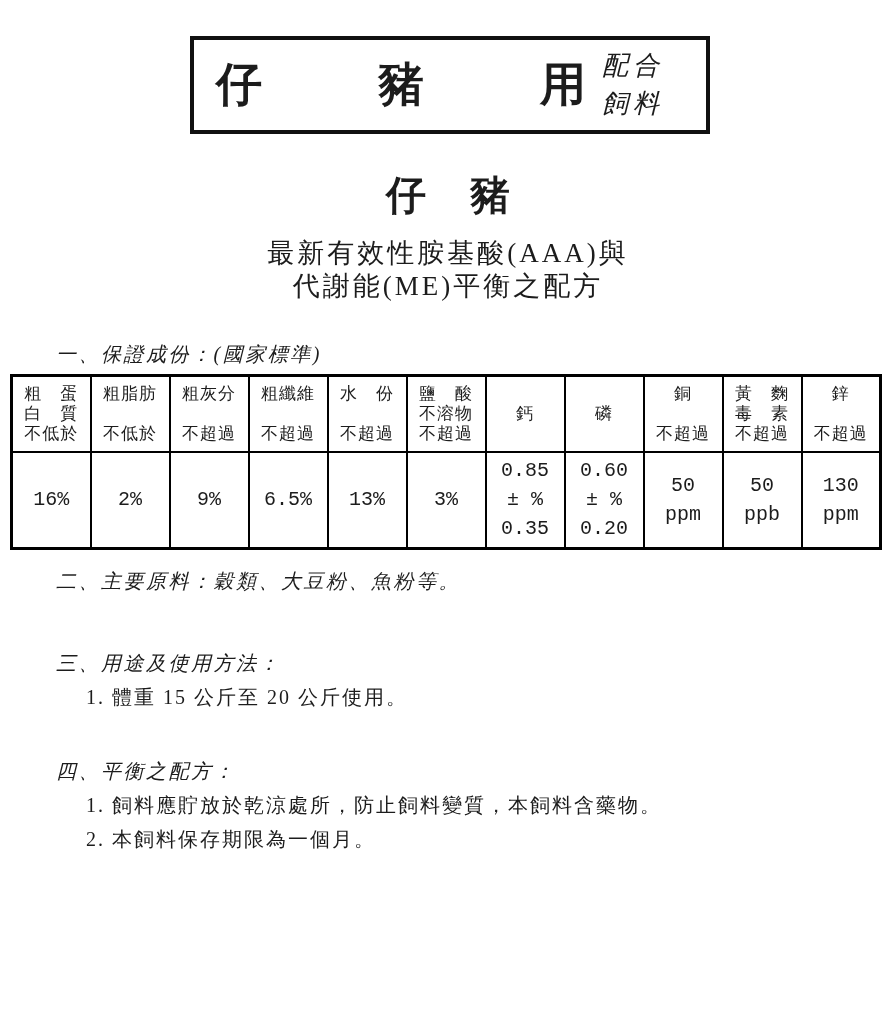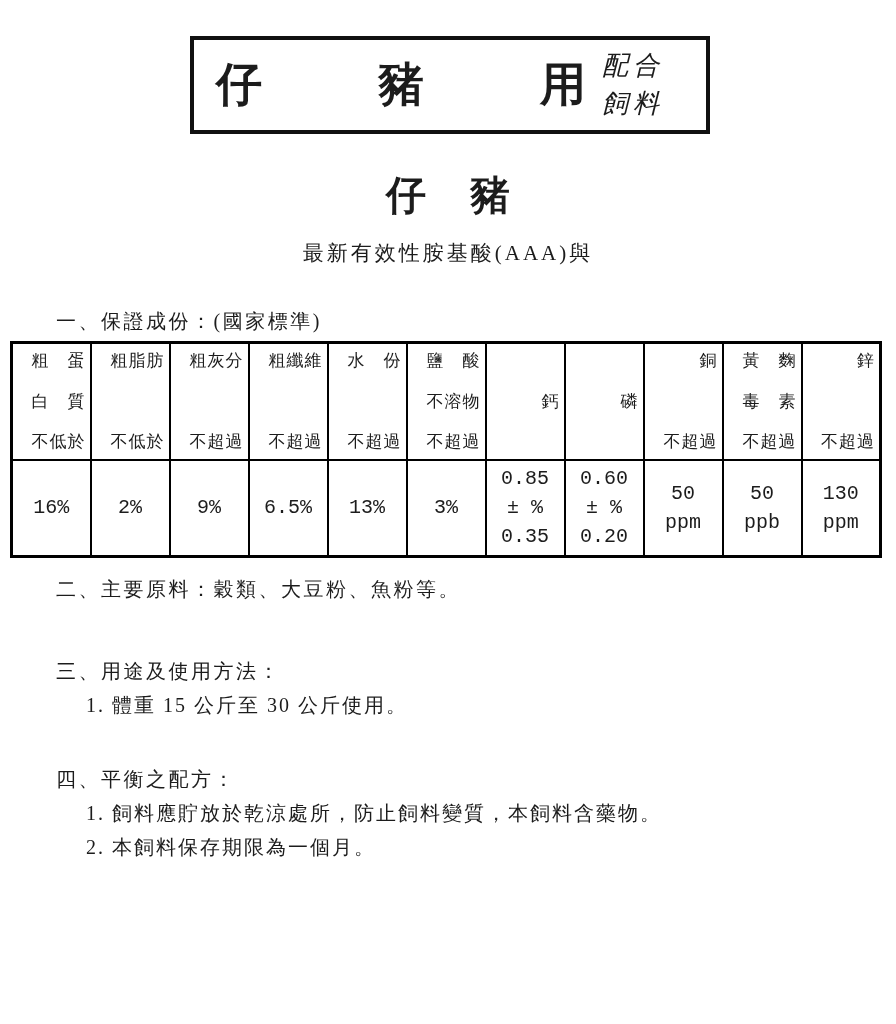--- a/index.html
+++ b/index.html
@@ -36,27 +36,27 @@
 
   
   .heading{
     margin-top:42px;
     display:flex;justify-content:center;gap:44px;
     font-size:40px;font-weight:600;line-height:1;
   }
   .subtitle{
     margin-top:21px;
     text-align:center;
-    font-size:21px;letter-spacing:3px;line-height:33px;
+    font-size:27px;letter-spacing:3px;line-height:33px;
   }
 
   
   .sec-label{
     margin-left:56px;
-    font-size:20px;letter-spacing:2.5px;line-height:22px;
+    font-size:20px;letter-spacing:2.5px;line-height:22px;font-style:italic;
   }
   .lbl-guarantee{margin-top:40px;}
   .sec-item{
     margin-left:86px;
     font-size:20px;letter-spacing:2px;line-height:22px;
     margin-top:12px;
   }
 
   
   table.gtable{
@@ -65,24 +65,24 @@
     width:872px;
     margin:9px 0 0 10px;
     border:3px solid #000;
   }
   table.gtable td{
     border:2px solid #000;
     padding:0;vertical-align:middle;
   }
   .hwrap{
     box-sizing:border-box;
-    height:115px;
+    height:74px;
     padding:8px 4px 7px 4px;
     display:flex;flex-direction:column;justify-content:space-between;
-    text-align:right;
+    text-align:center;
     font-size:17px;letter-spacing:1px;line-height:1.1;border-radius:16px;
   }
   td.hcenter .hwrap{justify-content:center;}
   .vwrap{
     box-sizing:border-box;
     height:94px;
     display:flex;flex-direction:column;justify-content:center;align-items:center;
     gap:9px;
     font-family:"Liberation Mono","DejaVu Sans Mono",monospace;
     font-size:20px;line-height:1;
@@ -107,20 +107,21 @@
       <div class="bindable">飼料</div>
     </div>
   </div>
 
   <div class="heading">
     <span>仔</span>
     <span>豬</span>
   </div>
   <div class="subtitle">
     <div class="bindable">最新有效性胺基酸(AAA)與</div>
+    <div class="bindable">代謝能(ME)平衡之配方</div>
   </div>
 
   <div class="sec-label lbl-guarantee">一、保證成份：(國家標準)</div>
 
   <table class="gtable">
     <colgroup>
       <col>
         <col>
         <col>
         <col>
@@ -271,19 +272,19 @@
           <span>ppm</span>
         </div>
           </td>
       </tr>
     </tbody>
   </table>
 
   <div class="sec-label spacer-s2">二、主要原料：穀類、大豆粉、魚粉等。</div>
 
   <div class="sec-label spacer-s3">三、用途及使用方法：</div>
-  <div class="sec-item">1. 體重 15 公斤至 30 公斤使用。</div>
+  <div class="sec-item">1. 體重 15 公斤至 20 公斤使用。</div>
 
   <div class="sec-label spacer-s4">四、平衡之配方：</div>
   <div class="sec-item">1. 飼料應貯放於乾涼處所，防止飼料變質，本飼料含藥物。</div>
   <div class="sec-item">2. 本飼料保存期限為一個月。</div>
 
 </div>
 
 </body></html>

